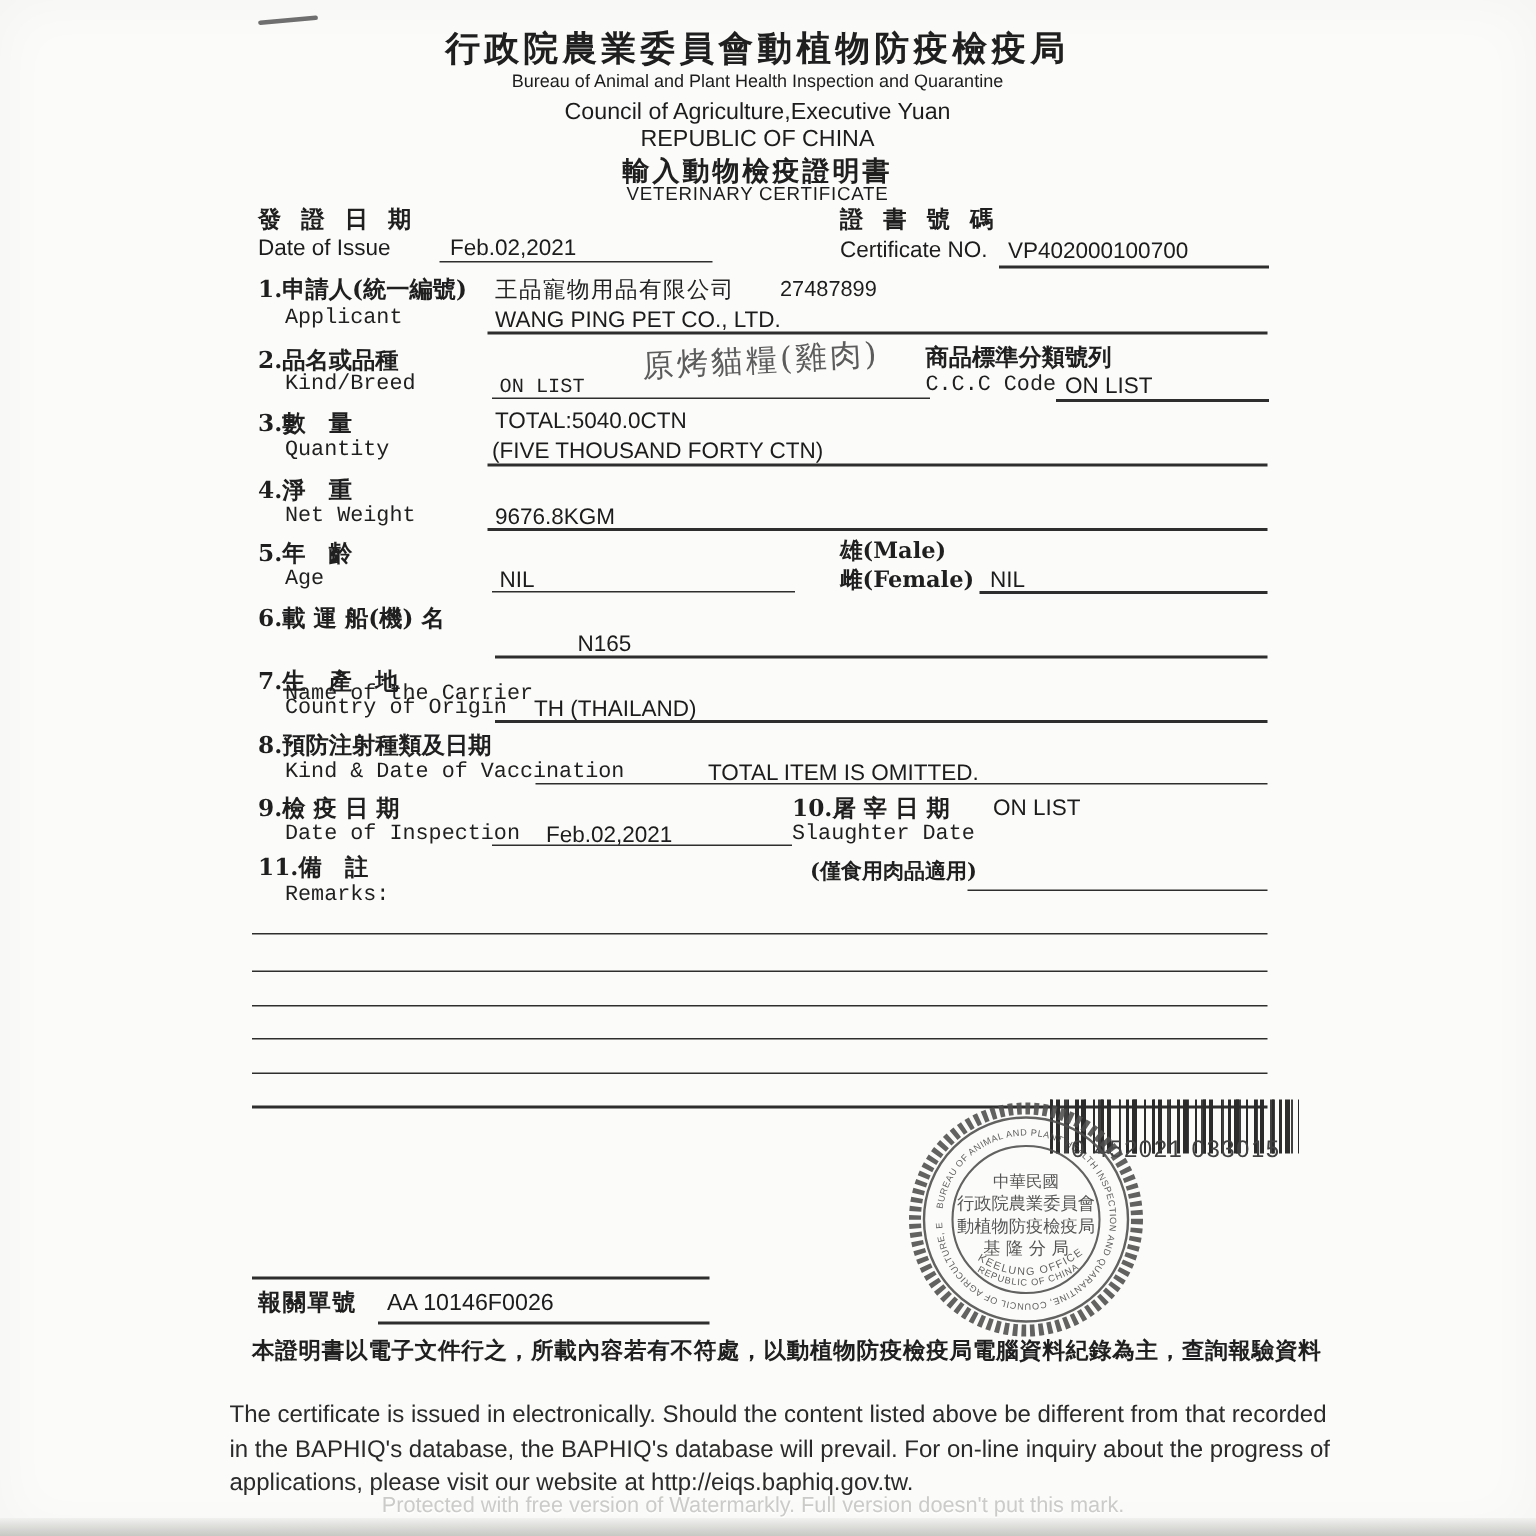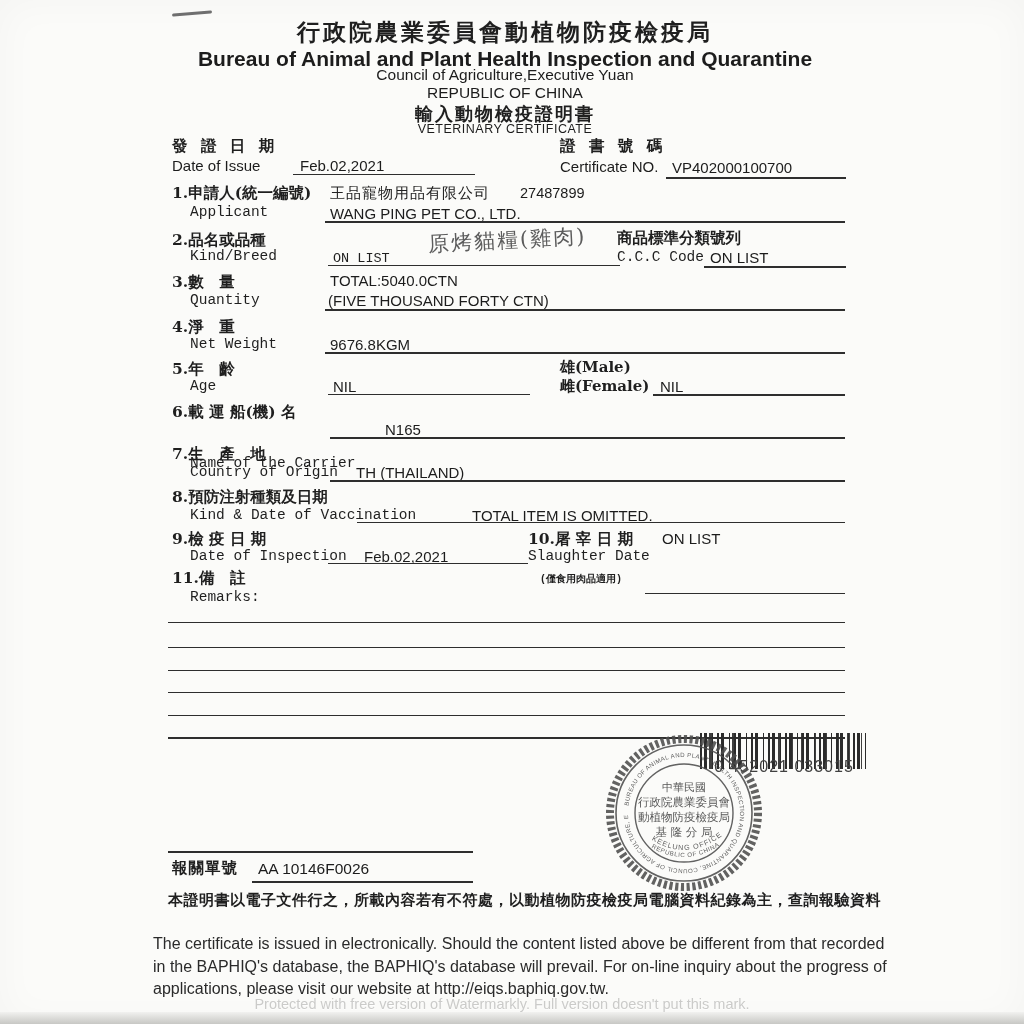--- a/index.html
+++ b/index.html
@@ -25,21 +25,21 @@
   .botedge{position:absolute;left:0;top:1012px;width:1024px;height:12px;background:linear-gradient(#f1f1ef, #c7c7c4);}
 </style>
 </head>
 <body>
 
 <div class="page">
 
   <div class="penmark"></div>
 
   <div class="abs center cn" style="left:150px;top:17px;width:710px;font-size:23px;letter-spacing:3px;">行政院農業委員會動植物防疫檢疫局</div>
-  <div class="abs center sans" style="left:150px;top:47px;width:710px;font-size:21px;font-weight:bold;">Bureau of Animal and Plant Health Inspection and Quarantine</div>
+  <div class="abs center sans" style="left:150px;top:47px;width:710px;font-size:12px;">Bureau of Animal and Plant Health Inspection and Quarantine</div>
   <div class="abs center sans" style="left:150px;top:66px;width:710px;font-size:15.5px;">Council of Agriculture,Executive Yuan</div>
   <div class="abs center sans" style="left:150px;top:84px;width:710px;font-size:15.5px;">REPUBLIC OF CHINA</div>
   <div class="abs center cn" style="left:150px;top:102px;width:710px;font-size:18px;letter-spacing:2px;">輸入動物檢疫證明書</div>
   <div class="abs center sans" style="left:150px;top:122px;width:710px;font-size:12.5px;letter-spacing:.5px;">VETERINARY CERTIFICATE</div>
 
   <div class="abs cn" style="left:172px;top:136px;letter-spacing:4px;">發 證 日 期</div>
   <div class="abs cn" style="left:560px;top:136px;letter-spacing:4px;">證 書 號 碼</div>
   <div class="abs sans" style="left:172px;top:157px;">Date of Issue</div>
   <div class="abs sans" style="left:300px;top:157px;">Feb.02,2021</div>
   <div class="rule thin" style="left:293px;top:174px;width:182px;"></div>
@@ -99,21 +99,21 @@
   <div class="abs sans" style="left:472px;top:507px;">TOTAL ITEM IS OMITTED.</div>
   <div class="rule thin" style="left:357px;top:522px;width:488px;"></div>
 
   <div class="abs cn" style="left:172px;top:529px;">9.檢 疫 日 期</div>
   <div class="abs cn" style="left:528px;top:529px;">10.屠 宰 日 期</div>
   <div class="abs sans" style="left:662px;top:530px;">ON LIST</div>
   <div class="abs mono" style="left:190px;top:548px;">Date of Inspection</div>
   <div class="abs sans" style="left:364px;top:548px;">Feb.02,2021</div>
   <div class="rule thin" style="left:328px;top:563px;width:200px;"></div>
   <div class="abs mono" style="left:528px;top:548px;">Slaughter Date</div>
-  <div class="abs cn" style="left:540px;top:572px;font-size:10px;font-family:Liberation Mono, monospace;">(僅食用肉品適用)</div>
+  <div class="abs cn" style="left:540px;top:572px;font-size:14px;">(僅食用肉品適用)</div>
   <div class="rule thin" style="left:645px;top:593px;width:200px;"></div>
 
   <div class="abs cn" style="left:172px;top:568px;">11.備　註</div>
   <div class="abs mono" style="left:190px;top:589px;">Remarks:</div>
   <div class="rule thin" style="left:168px;top:622px;width:677px;"></div>
   <div class="rule thin" style="left:168px;top:647px;width:677px;"></div>
   <div class="rule thin" style="left:168px;top:670px;width:677px;"></div>
   <div class="rule thin" style="left:168px;top:692px;width:677px;"></div>
   <div class="rule thin" style="left:168px;top:715px;width:677px;"></div>
   <div class="rule" style="left:168px;top:737px;width:677px;"></div>

